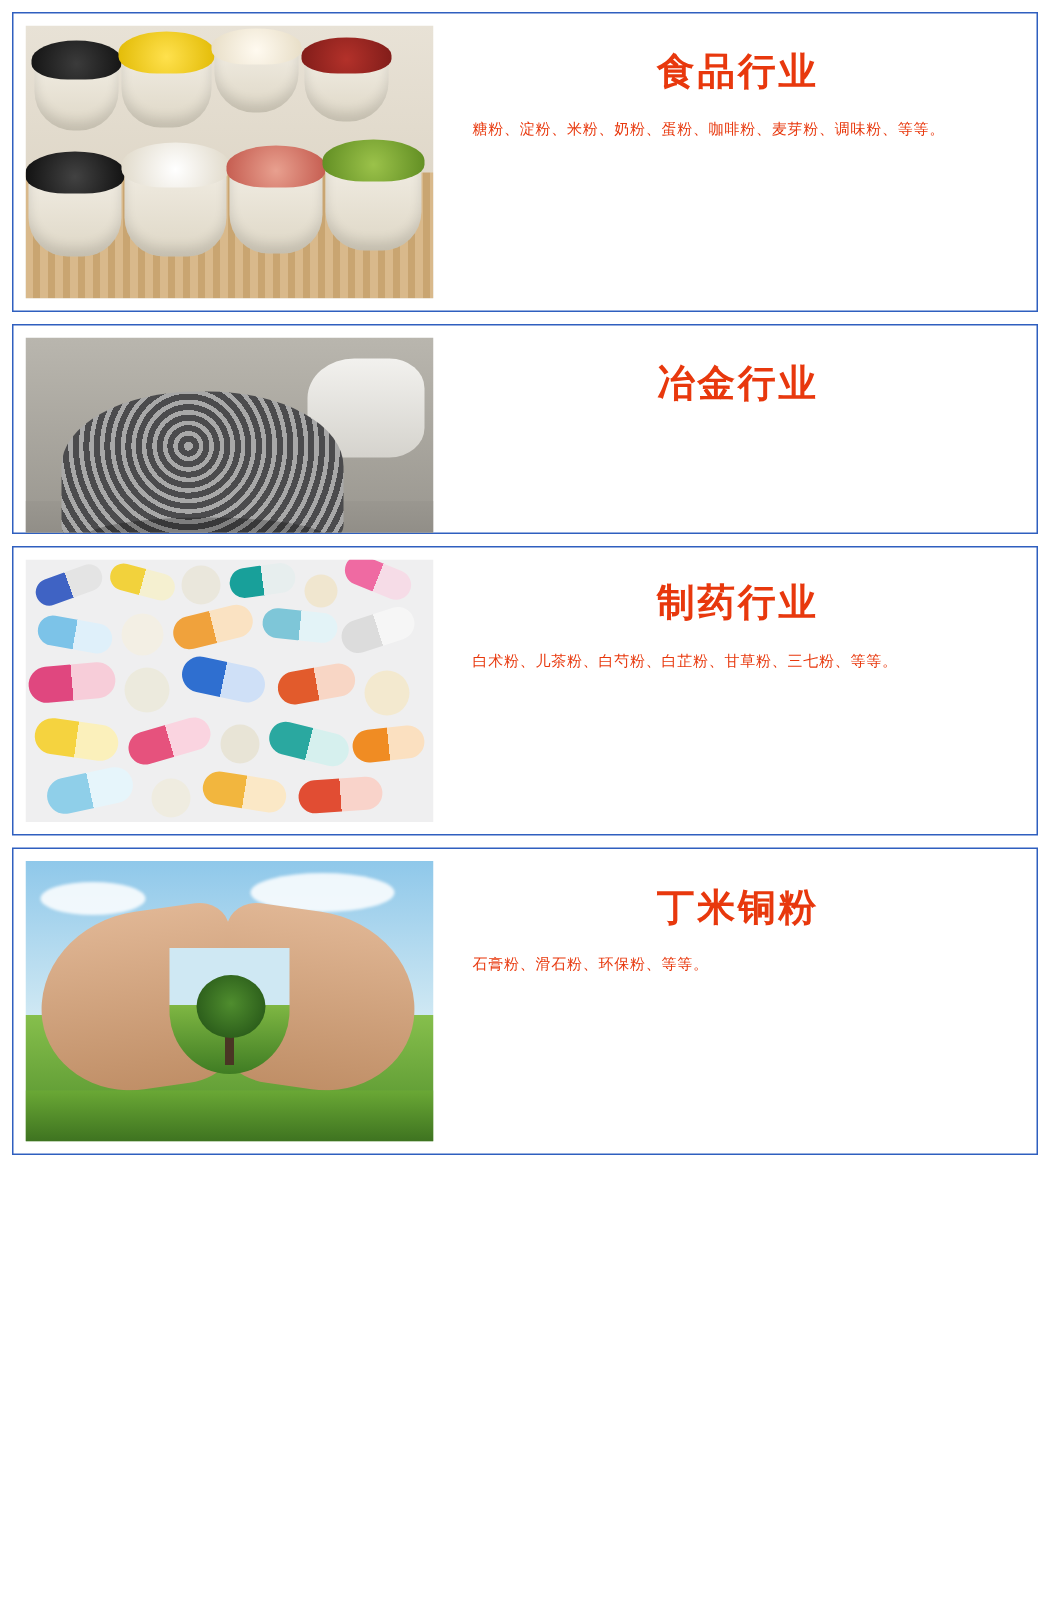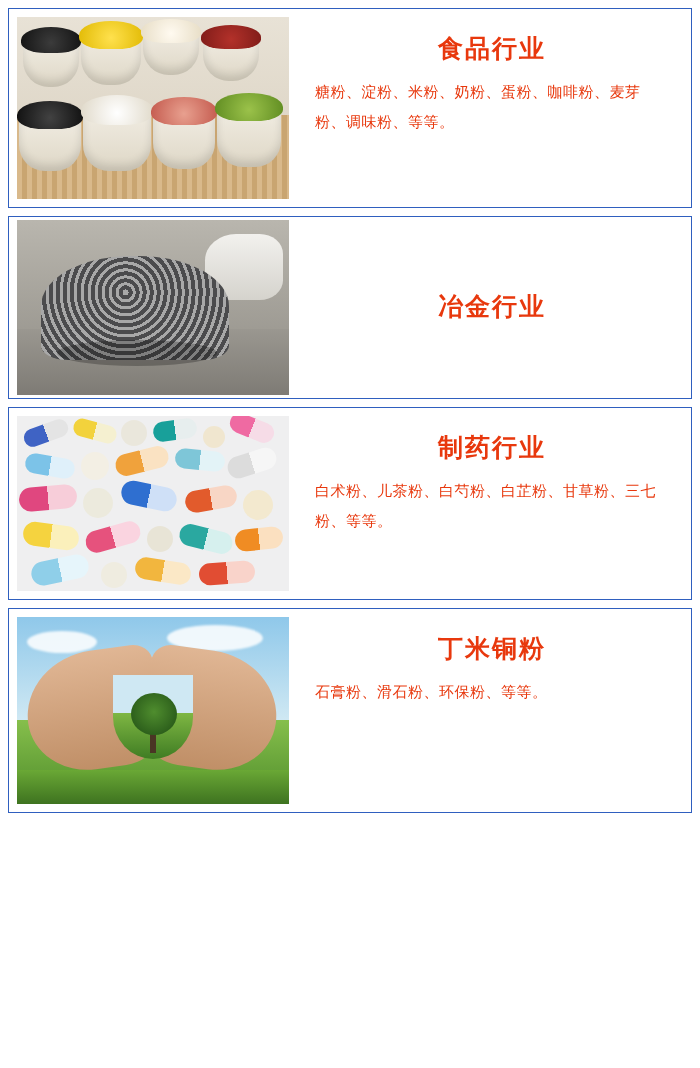--- a/index.html
+++ b/index.html
@@ -45,21 +45,21 @@
     color: #e8380d;
     font-size: 25px;
     font-weight: bold;
     text-align: center;
     letter-spacing: 2px;
     margin: 10px 0 14px 0;
     line-height: 1.2;
   }
   .card-desc {
     color: #e8380d;
-    font-size: 15px;
+    font-size: 10px;
     line-height: 2.0;
     letter-spacing: 0.5px;
     text-align: left;
   }
 
   
   .img {
     width: 272px;
     height: 174px;
     position: relative;
@@ -160,35 +160,35 @@
         <div class="pile" style="left:198px;top:76px;width:68px;height:28px;background:radial-gradient(circle at 50% 60%, #9bc24a, #5d8a20);"></div>
       </div>
     </div>
     <div class="card-body">
       <div class="card-title">食品行业</div>
       <div class="card-desc">糖粉、淀粉、米粉、奶粉、蛋粉、咖啡粉、麦芽粉、调味粉、等等。</div>
     </div>
   </div>
 
 
-  <div class="card" style="height:183px;align-items:center;">
+  <div class="card" style="height:140px;">
     <div class="card-media">
       <div class="img img-metal" style="height:175px;">
         <div class="ground"></div>
         <div class="sack" style="left:188px;top:14px;width:78px;height:66px;"></div>
         <div class="heap" style="left:24px;top:36px;width:188px;height:104px;background:repeating-radial-gradient(circle at 45% 35%, #a8a8a8 0 3px, #4b4b4d 3px 7px);"></div>
         <div class="heap" style="left:40px;top:120px;width:160px;height:26px;background:rgba(0,0,0,.25);border-radius:50%;"></div>
       </div>
     </div>
     <div class="card-body">
       <div class="card-title">冶金行业</div>
     </div>
   </div>
 
-  <div class="card" style="height:193px;">
+  <div class="card" style="height:193px;font-family:Liberation Mono, monospace;">
     <div class="card-media">
       <div class="img img-pharma" style="height:175px;">
         <div class="pill" style="left:6px;top:8px;width:46px;height:18px;background:linear-gradient(90deg,#3f63c4 50%,#e4e4e4 50%);transform:rotate(-20deg);"></div>
         <div class="pill" style="left:56px;top:6px;width:44px;height:18px;background:linear-gradient(90deg,#f2d23c 50%,#f5f0d0 50%);transform:rotate(15deg);"></div>
         <div class="tab" style="left:104px;top:4px;width:26px;height:26px;background:#eae7dc;"></div>
         <div class="pill" style="left:136px;top:4px;width:44px;height:20px;background:linear-gradient(90deg,#18a09a 50%,#e7eeee 50%);transform:rotate(-8deg);"></div>
         <div class="tab" style="left:186px;top:10px;width:22px;height:22px;background:#f0e6cf;"></div>
         <div class="pill" style="left:212px;top:2px;width:46px;height:20px;background:linear-gradient(90deg,#ef6aa2 50%,#f6dce7 50%);transform:rotate(22deg);"></div>
         <div class="pill" style="left:8px;top:40px;width:50px;height:20px;background:linear-gradient(90deg,#7cc3e8 50%,#dff0fa 50%);transform:rotate(10deg);"></div>
         <div class="tab" style="left:64px;top:36px;width:28px;height:28px;background:#f3efe4;"></div>

